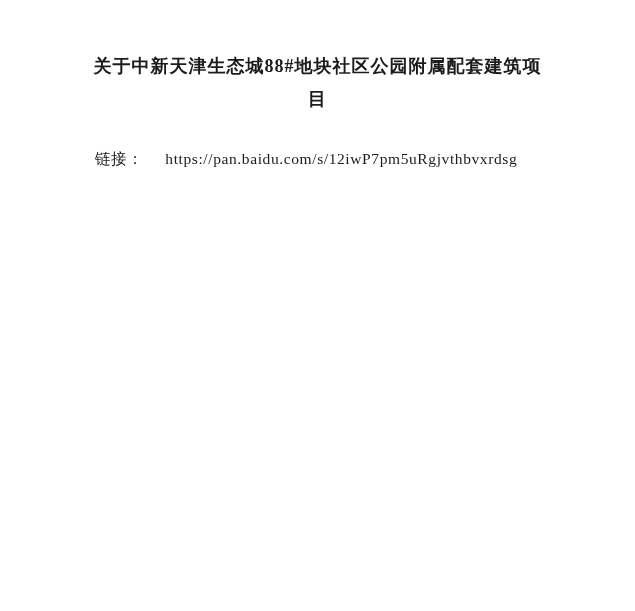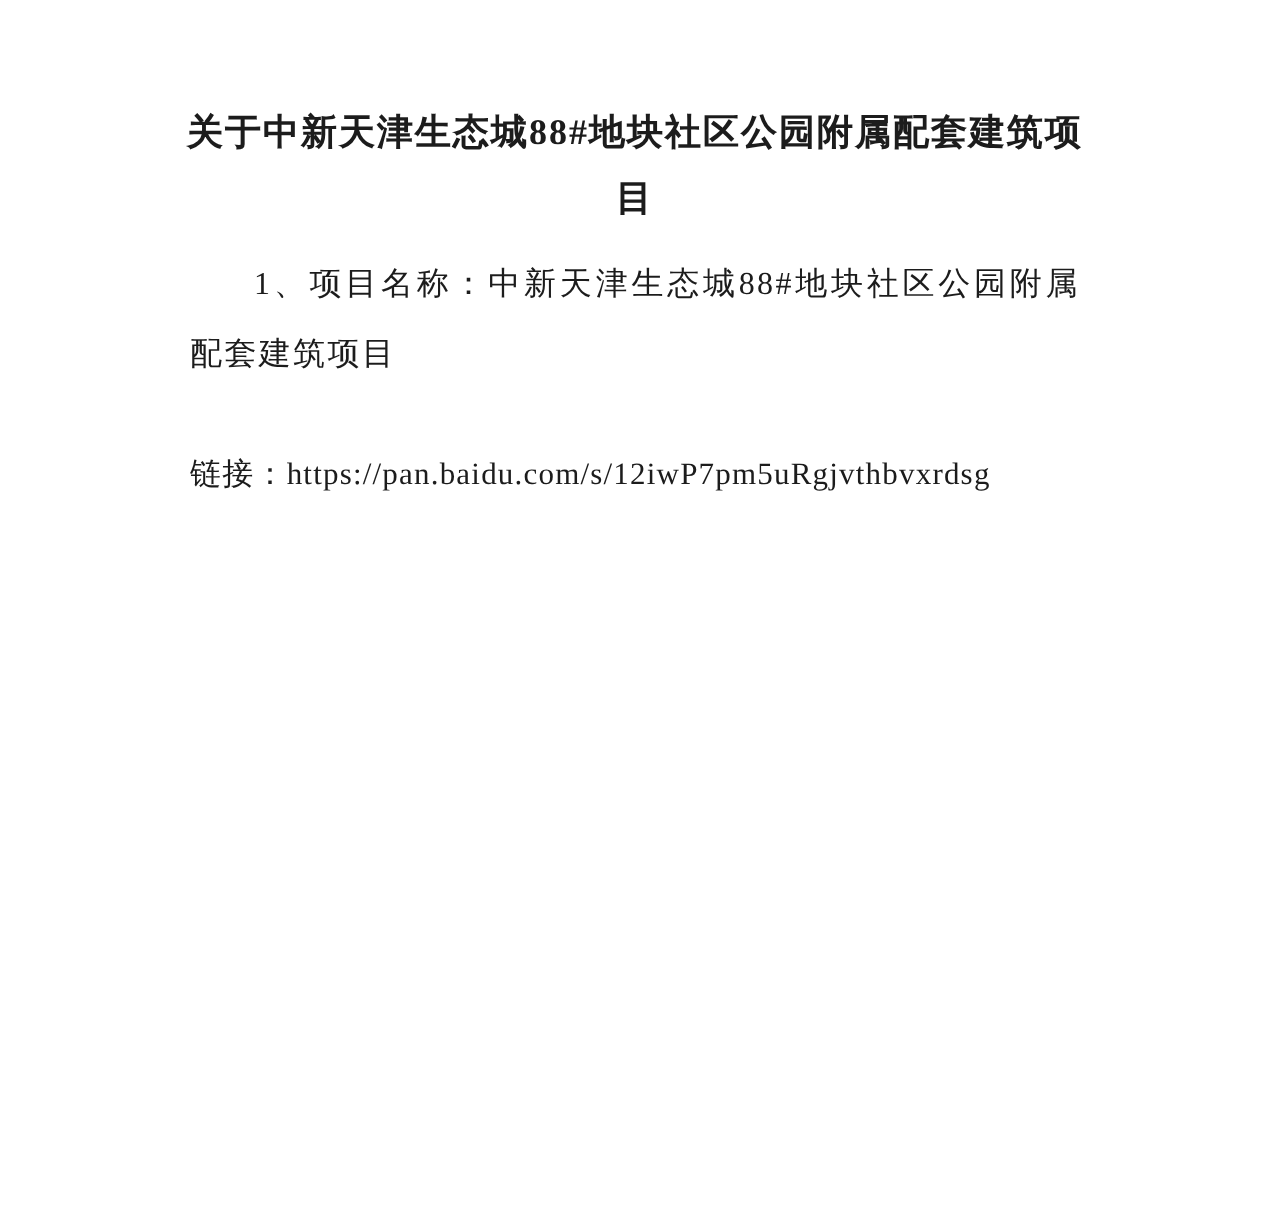--- a/index.html
+++ b/index.html
@@ -44,33 +44,33 @@
   .footer-line {
     margin: 0;
     font-size: 15.5px;
     line-height: 41px;
     letter-spacing: 0.6px;
     word-break: break-all;
   }
   .plain {
     color: inherit;
     text-decoration: none;
+    margin-left: 22px;
   }
 </style>
 </head>
 <body>
 
 <div class="page">
 
   <div class="title">
     <div>关于中新天津生态城88#地块社区公园附属配套建筑项目</div>
   </div>
 
   <div class="body-block">
-    <p class="para">1、项目名称：中新天津生态城88#地块社区公园附属配套建筑项目</p>
   </div>
 
   <div class="footer-block">
     <p class="footer-line"><span>链接：</span><span class="plain">https://pan.baidu.com/s/12iwP7pm5uRgjvthbvxrdsg</span></p>
     <p class="footer-line"></p>
   </div>
 
 </div>
 
 </body></html>

